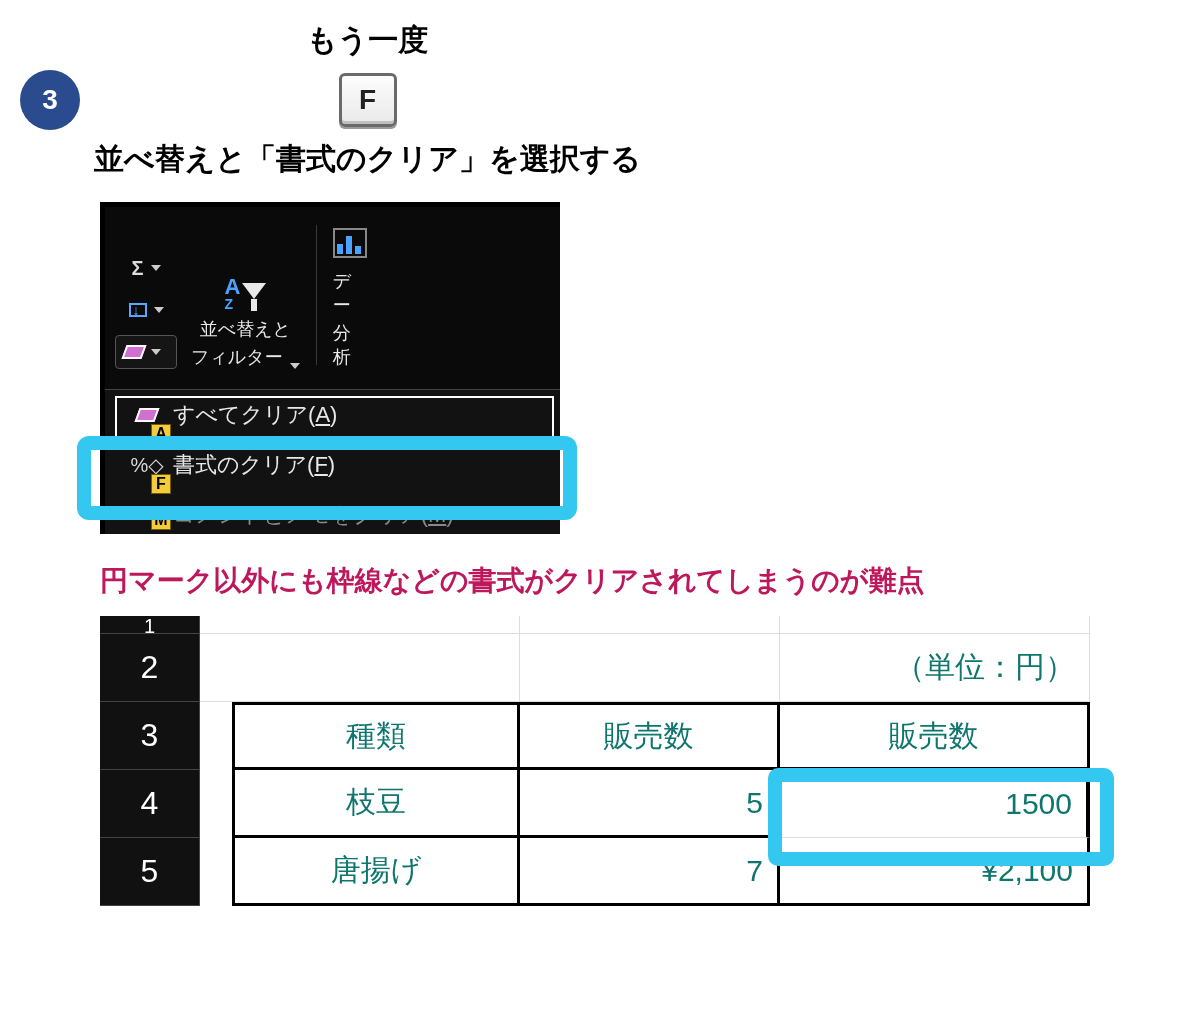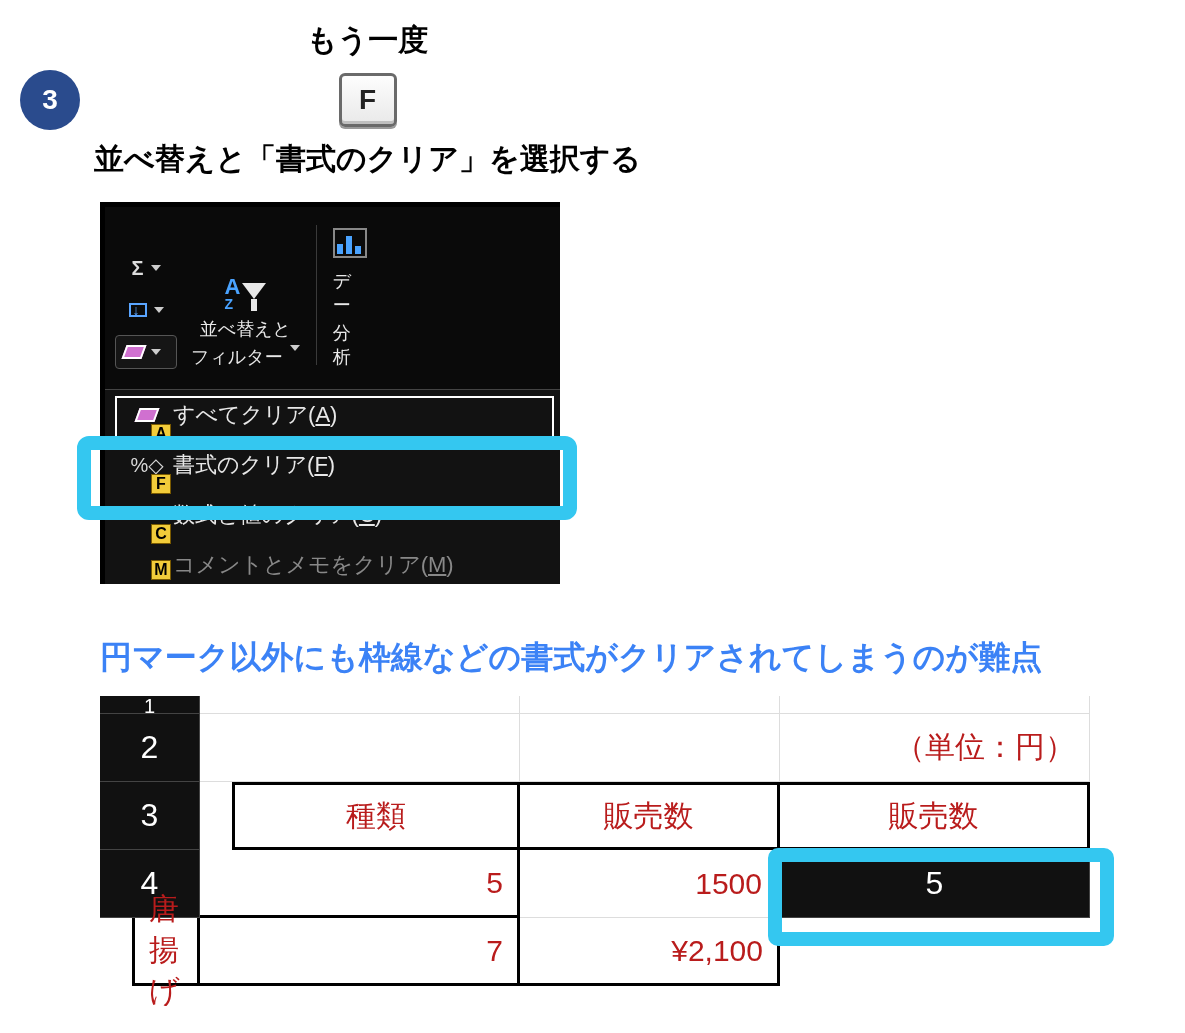--- a/index.html
+++ b/index.html
@@ -111,21 +111,21 @@
   }
   .ribbon-col-big .big-icon {
     height: 44px;
     font-size: 34px;
     display: flex;
     align-items: center;
     justify-content: center;
   }
   .ribbon-col-big .lbl-row {
     display: flex;
-    align-items: flex-start;
+    align-items: flex-end;
     gap: 4px;
   }
   .ribbon-divider {
     width: 1px;
     background: #3a3a3a;
     align-self: stretch;
     margin: 4px 2px;
   }
 
   
@@ -184,24 +184,24 @@
     top: 46px;
     width: 500px;
     height: 84px;
     border: 14px solid #34c7f0;
     border-radius: 12px;
     pointer-events: none;
   }
 
   
   .note {
-    margin: 52px 0 16px 80px;
-    font-size: 32px;
+    margin: 28px 0 16px 80px;
+    font-size: 28px;
     font-weight: 700;
-    color: #3b82f6;
+    color: #be185d;
   }
 
   
   .sheet-wrap {
     margin-left: 80px;
     position: relative;
     width: 1010px;
   }
   .sheet {
     display: grid;
@@ -213,21 +213,21 @@
     font-size: 32px;
     display: flex;
     align-items: center;
     justify-content: center;
     border-right: 1px solid #444;
     border-bottom: 1px solid #444;
   }
   .sheet .cell {
     background: #fff;
     font-size: 30px;
-    color: #b91c1c;
+    color: #0f766e;
     display: flex;
     align-items: center;
     padding: 0 14px;
     border-right: 1px solid #ccc;
     border-bottom: 1px solid #ccc;
     height: 68px;
   }
   .sheet .cell.b-bottom { border-bottom: 3px solid #000; }
   .sheet .cell.b-top { border-top: 3px solid #000; }
   .sheet .cell.b-left { border-left: 3px solid #000; margin-left: 32px; }
@@ -378,27 +378,20 @@
       </span>
       <span class="key-marker">A</span>
     </div>
     <div class="menu-item">
       <span class="menu-icon" style="color:#d8d8d8;">%◇</span>
       <span>
         <span>書式のクリア(</span><span class="underline-letter">F</span><span>)</span>
       </span>
       <span class="key-marker">F</span>
     </div>
-    <div class="menu-item">
-      <span class="menu-icon"></span>
-      <span>
-        <span>数式と値のクリア(</span><span class="underline-letter">C</span><span>)</span>
-      </span>
-      <span class="key-marker">C</span>
-    </div>
     <div class="menu-item dim" style="padding-bottom:2px;">
       <span class="menu-icon"></span>
       <span>
         <span>コメントとメモをクリア(</span><span class="underline-letter">M</span><span>)</span>
       </span>
       <span class="key-marker last">M</span>
     </div>
 
     <div class="cyan-highlight-menu"></div>
   </div>
@@ -418,20 +411,21 @@
     <div class="cell noborder"></div>
     <div class="cell noborder"></div>
     <div class="cell noborder right">（単位：円）</div>
 
     <div class="rowhdr" style="height:68px">3</div>
     <div class="cell center b-top b-bottom b-left b-right">種類</div>
     <div class="cell center b-top b-bottom b-right">販売数</div>
     <div class="cell center b-top b-bottom b-right">販売数</div>
 
     <div class="rowhdr" style="height:68px">4</div>
+    <div class="cell center b-bottom b-left b-right">枝豆</div>
     <div class="cell right b-bottom b-right">5</div>
     <div class="cell right noborder" style="border-right:4px solid #000000;border-bottom:1px solid #ddd">1500</div>
 
     <div class="rowhdr" style="height:68px">5</div>
     <div class="cell center b-bottom b-left b-right">唐揚げ</div>
     <div class="cell right b-bottom b-right">7</div>
     <div class="cell right b-bottom b-right">¥2,100</div>
   </div>
 
   <div class="cyan-highlight-cell" style="left:668px; top:152px; width:346px; height:98px;"></div>

